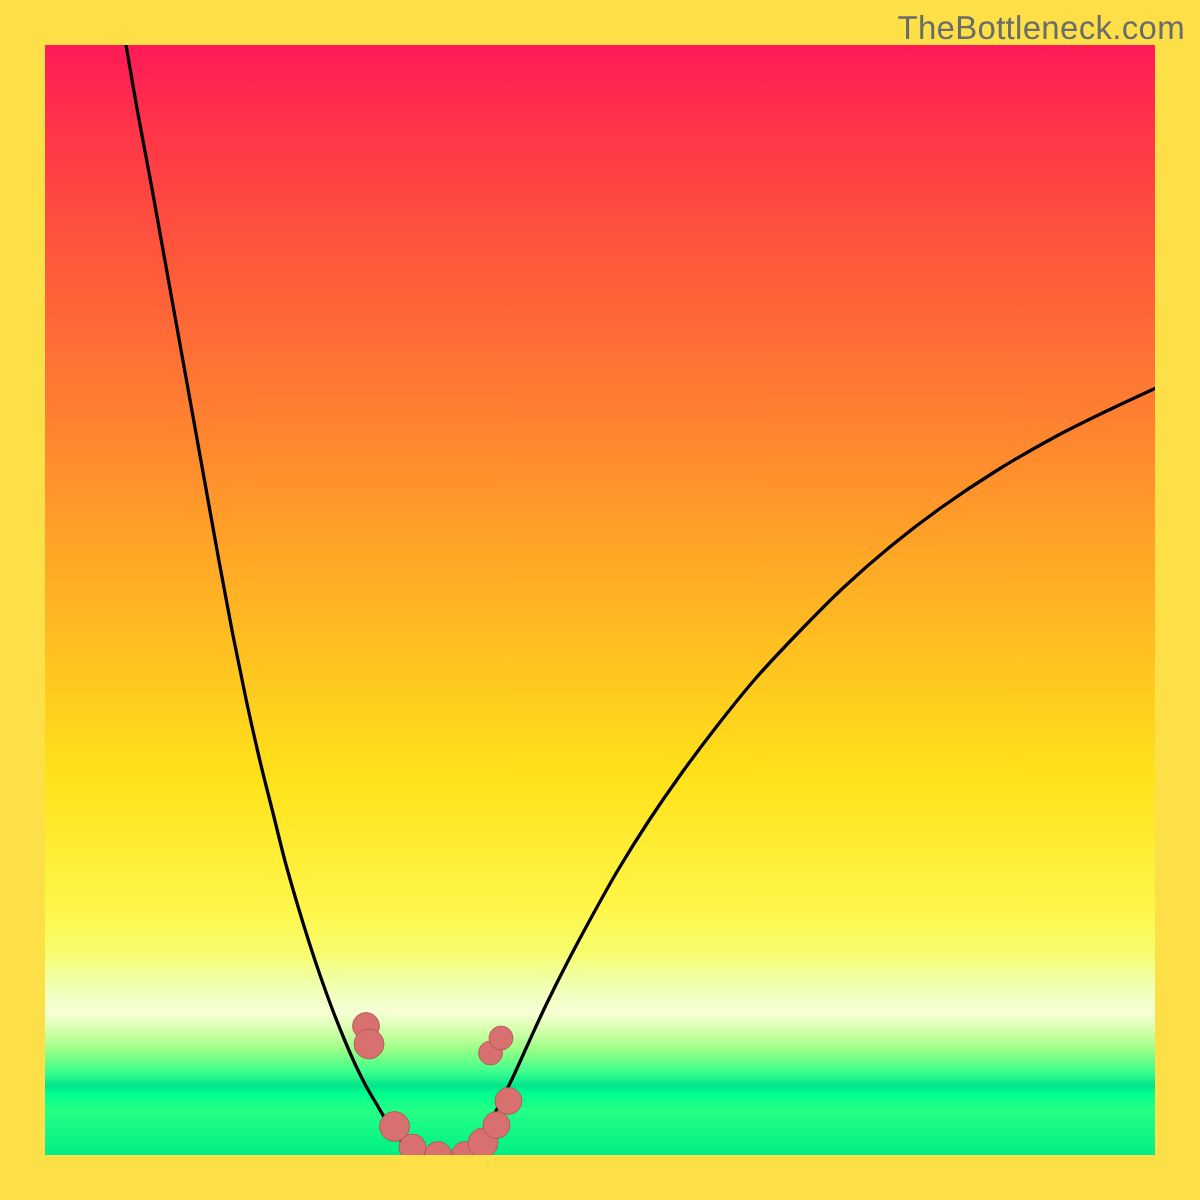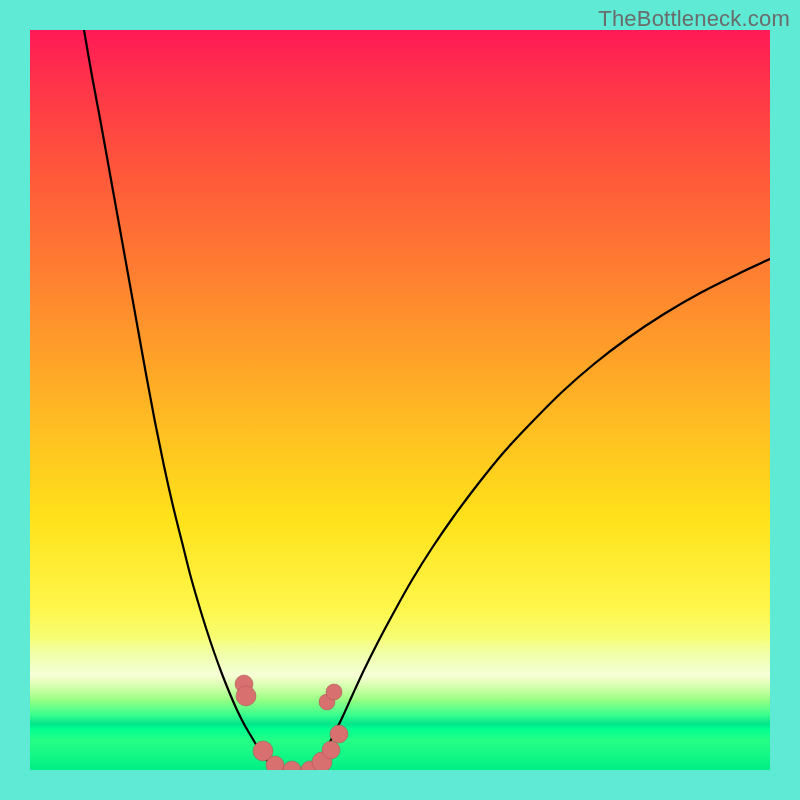--- a/index.html
+++ b/index.html
@@ -8,21 +8,21 @@
     width: 800px;
     height: 800px;
     background: #000;
     overflow: hidden;
     font-family: Arial, Helvetica, sans-serif;
   }
   .outer {
     position: relative;
     width: 800px;
     height: 800px;
-    background: #5eead4;
+    background: #fde047;
   }
   .watermark {
     position: absolute;
     top: 6px;
     right: 10px;
     color: #6b6b6b;
     font-size: 22px;
     letter-spacing: 0.2px;
     z-index: 50;
     user-select: none;

